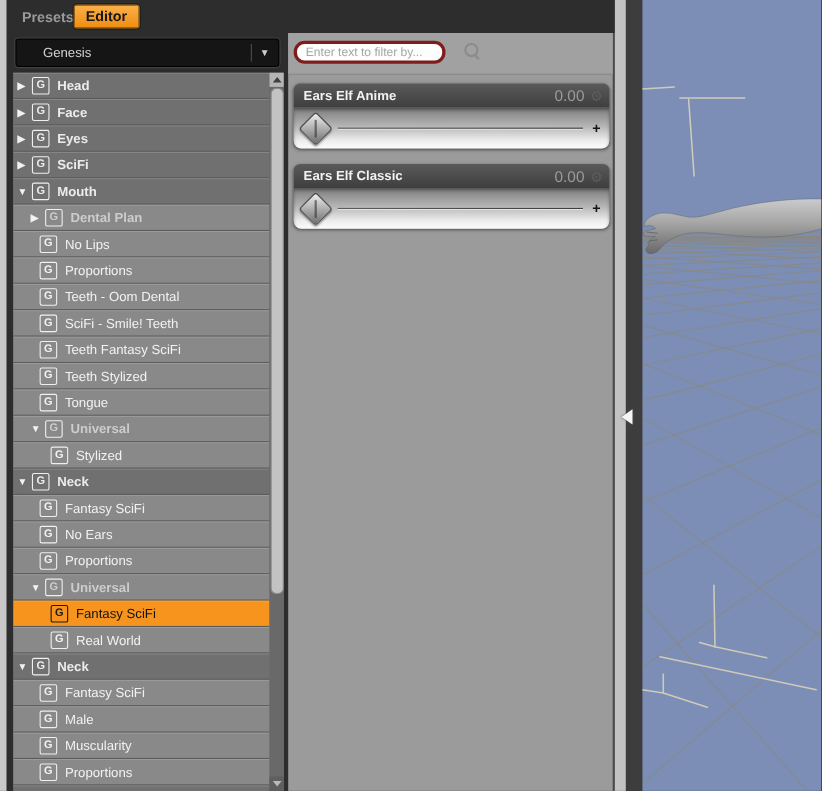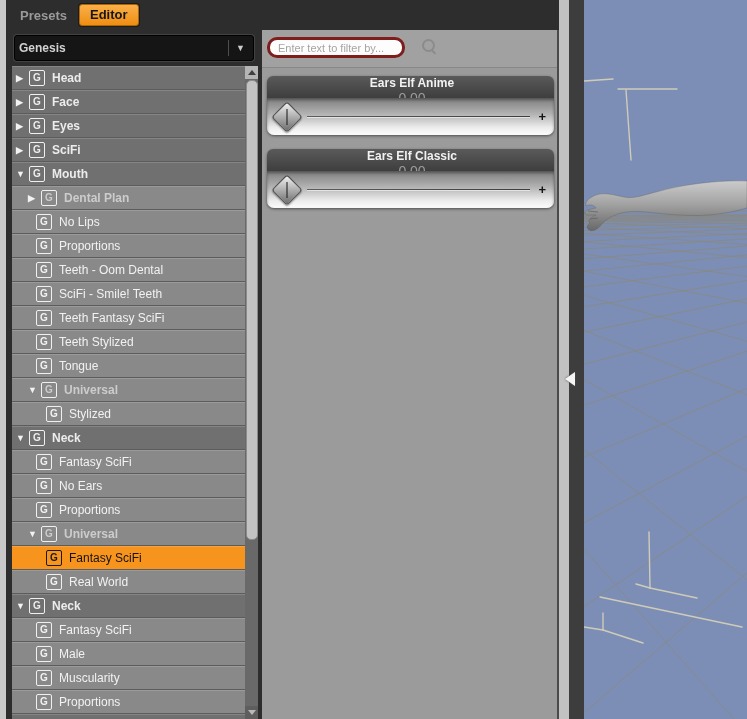--- a/index.html
+++ b/index.html
@@ -4,31 +4,31 @@
 <style>
   html,body{margin:0;padding:0;background:#1e1e1e;}
   .app{position:relative;width:747px;height:719px;overflow:hidden;
        font-family:"Liberation Sans", sans-serif;background:#2F2F2F;
        -webkit-font-smoothing:antialiased;}
   
   .edge-strip{position:absolute;left:0;top:0;width:6px;height:719px;background:#c8c8c8;
               border-right:1px solid #7d7d7d;}
   
   .topbar{position:absolute;left:6px;top:0;width:553px;height:30px;background:#2d2d2d;
-          display:flex;align-items:center;padding-left:14px;box-sizing:border-box;gap:12px;}
+          display:flex;align-items:center;padding-left:14px;box-sizing:border-box;}
   .tab-presets{color:#9a9a9a;font-weight:bold;font-size:13px;cursor:default;}
   .tab-editor{background:linear-gradient(180deg,#f9b04a,#ef8e12);border:1px solid #a96708;
               border-radius:3px;color:#161616;font-weight:bold;font-size:13px;
               padding:2px 10px 3px 10px;box-shadow:0 0 0 1px #1c1c1c;}
   
   .left-panel{position:absolute;left:6px;top:30px;width:256px;height:689px;background:#2d2d2d;}
   .figure-dropdown{position:absolute;left:8px;top:5px;width:238px;height:24px;background:#151515;
         border:1px solid #000;box-shadow:0 0 0 1px #424242;border-radius:3px;
         display:flex;align-items:center;}
-  .figure-dropdown .fd-label{color:#d2d2d2;font-size:12px;font-weight:bold;padding-left:4px;flex:1;}
+  .figure-dropdown .fd-label{color:#d2d2d2;font-size:12px;font-weight:normal;padding-left:24px;flex:1;}
   .figure-dropdown .fd-sep{width:1px;height:16px;background:#4d4d4d;margin-right:7px;}
   .figure-dropdown .fd-arrow{color:#cccccc;font-size:9px;padding-right:8px;}
   
   .tree{position:absolute;left:6px;top:36px;width:246px;height:653px;background:#6f6f6f;
         overflow:hidden;}
   .tree-rows{position:absolute;left:0;top:0;right:13px;}
   .tree-row{height:23px;border-bottom:1px solid #5c5c5c;box-shadow:inset 0 1px 0 rgba(255,255,255,.15);
             display:flex;align-items:center;font-size:12px;color:#f0f0f0;cursor:default;}
   .tree-row.category{background:#707070;font-weight:bold;color:#ececec;}
   .tree-row.subcategory{background:#898989;font-weight:bold;color:#cccccc;}
@@ -66,21 +66,21 @@
         padding:0 8px;color:#444;outline:none;font-family:"Liberation Sans",sans-serif;}
   .filter-input::placeholder{color:#a5a5a5;}
   .search-icon{position:absolute;left:160px;top:9px;width:16px;height:16px;}
   .search-icon .lens{position:absolute;left:0;top:0;width:9px;height:9px;border:2px solid #8b8b8b;
         border-radius:50%;}
   .search-icon .stick{position:absolute;left:10px;top:10px;width:6px;height:2px;background:#8b8b8b;
         transform:rotate(45deg);transform-origin:0 0;border-radius:1px;}
   .cards{padding:8px 0 0 5px;}
   .slider-card{width:287px;border-radius:7px;margin-bottom:14px;box-shadow:0 1px 3px rgba(0,0,0,.5);}
   .card-header{height:22px;background:linear-gradient(180deg,#5a5a5a,#3e3e3e);
-        border-radius:6px 6px 0 0;display:flex;align-items:center;padding:0 6px 0 9px;box-sizing:border-box;flex-direction:column;}
+        border-radius:6px 6px 0 0;display:flex;align-items:center;padding:0 6px 0 9px;box-sizing:border-box;}
   .card-title{flex:1;color:#f2f2f2;font-size:12px;font-weight:bold;}
   .card-value{color:#9b9b9b;font-size:14px;}
   .gear-icon{color:#5d5d5d;font-size:13px;margin-left:5px;line-height:1;}
   .card-body{position:relative;height:37px;border-radius:0 0 7px 7px;
         background:linear-gradient(180deg,#7d7d7d 0%,#b5b5b5 45%,#ececec 80%,#fcfcfc 100%);
         box-shadow:inset 0 2px 3px rgba(0,0,0,.35);}
   .track{position:absolute;left:40px;right:24px;top:18px;height:1px;
         background:linear-gradient(90deg,#5c5c5c,#3e3e3e);box-shadow:0 1px 0 rgba(255,255,255,.55);}
   .plus-btn{position:absolute;right:8px;top:50%;transform:translateY(-54%);
         font-size:13px;font-weight:bold;color:#141414;}

